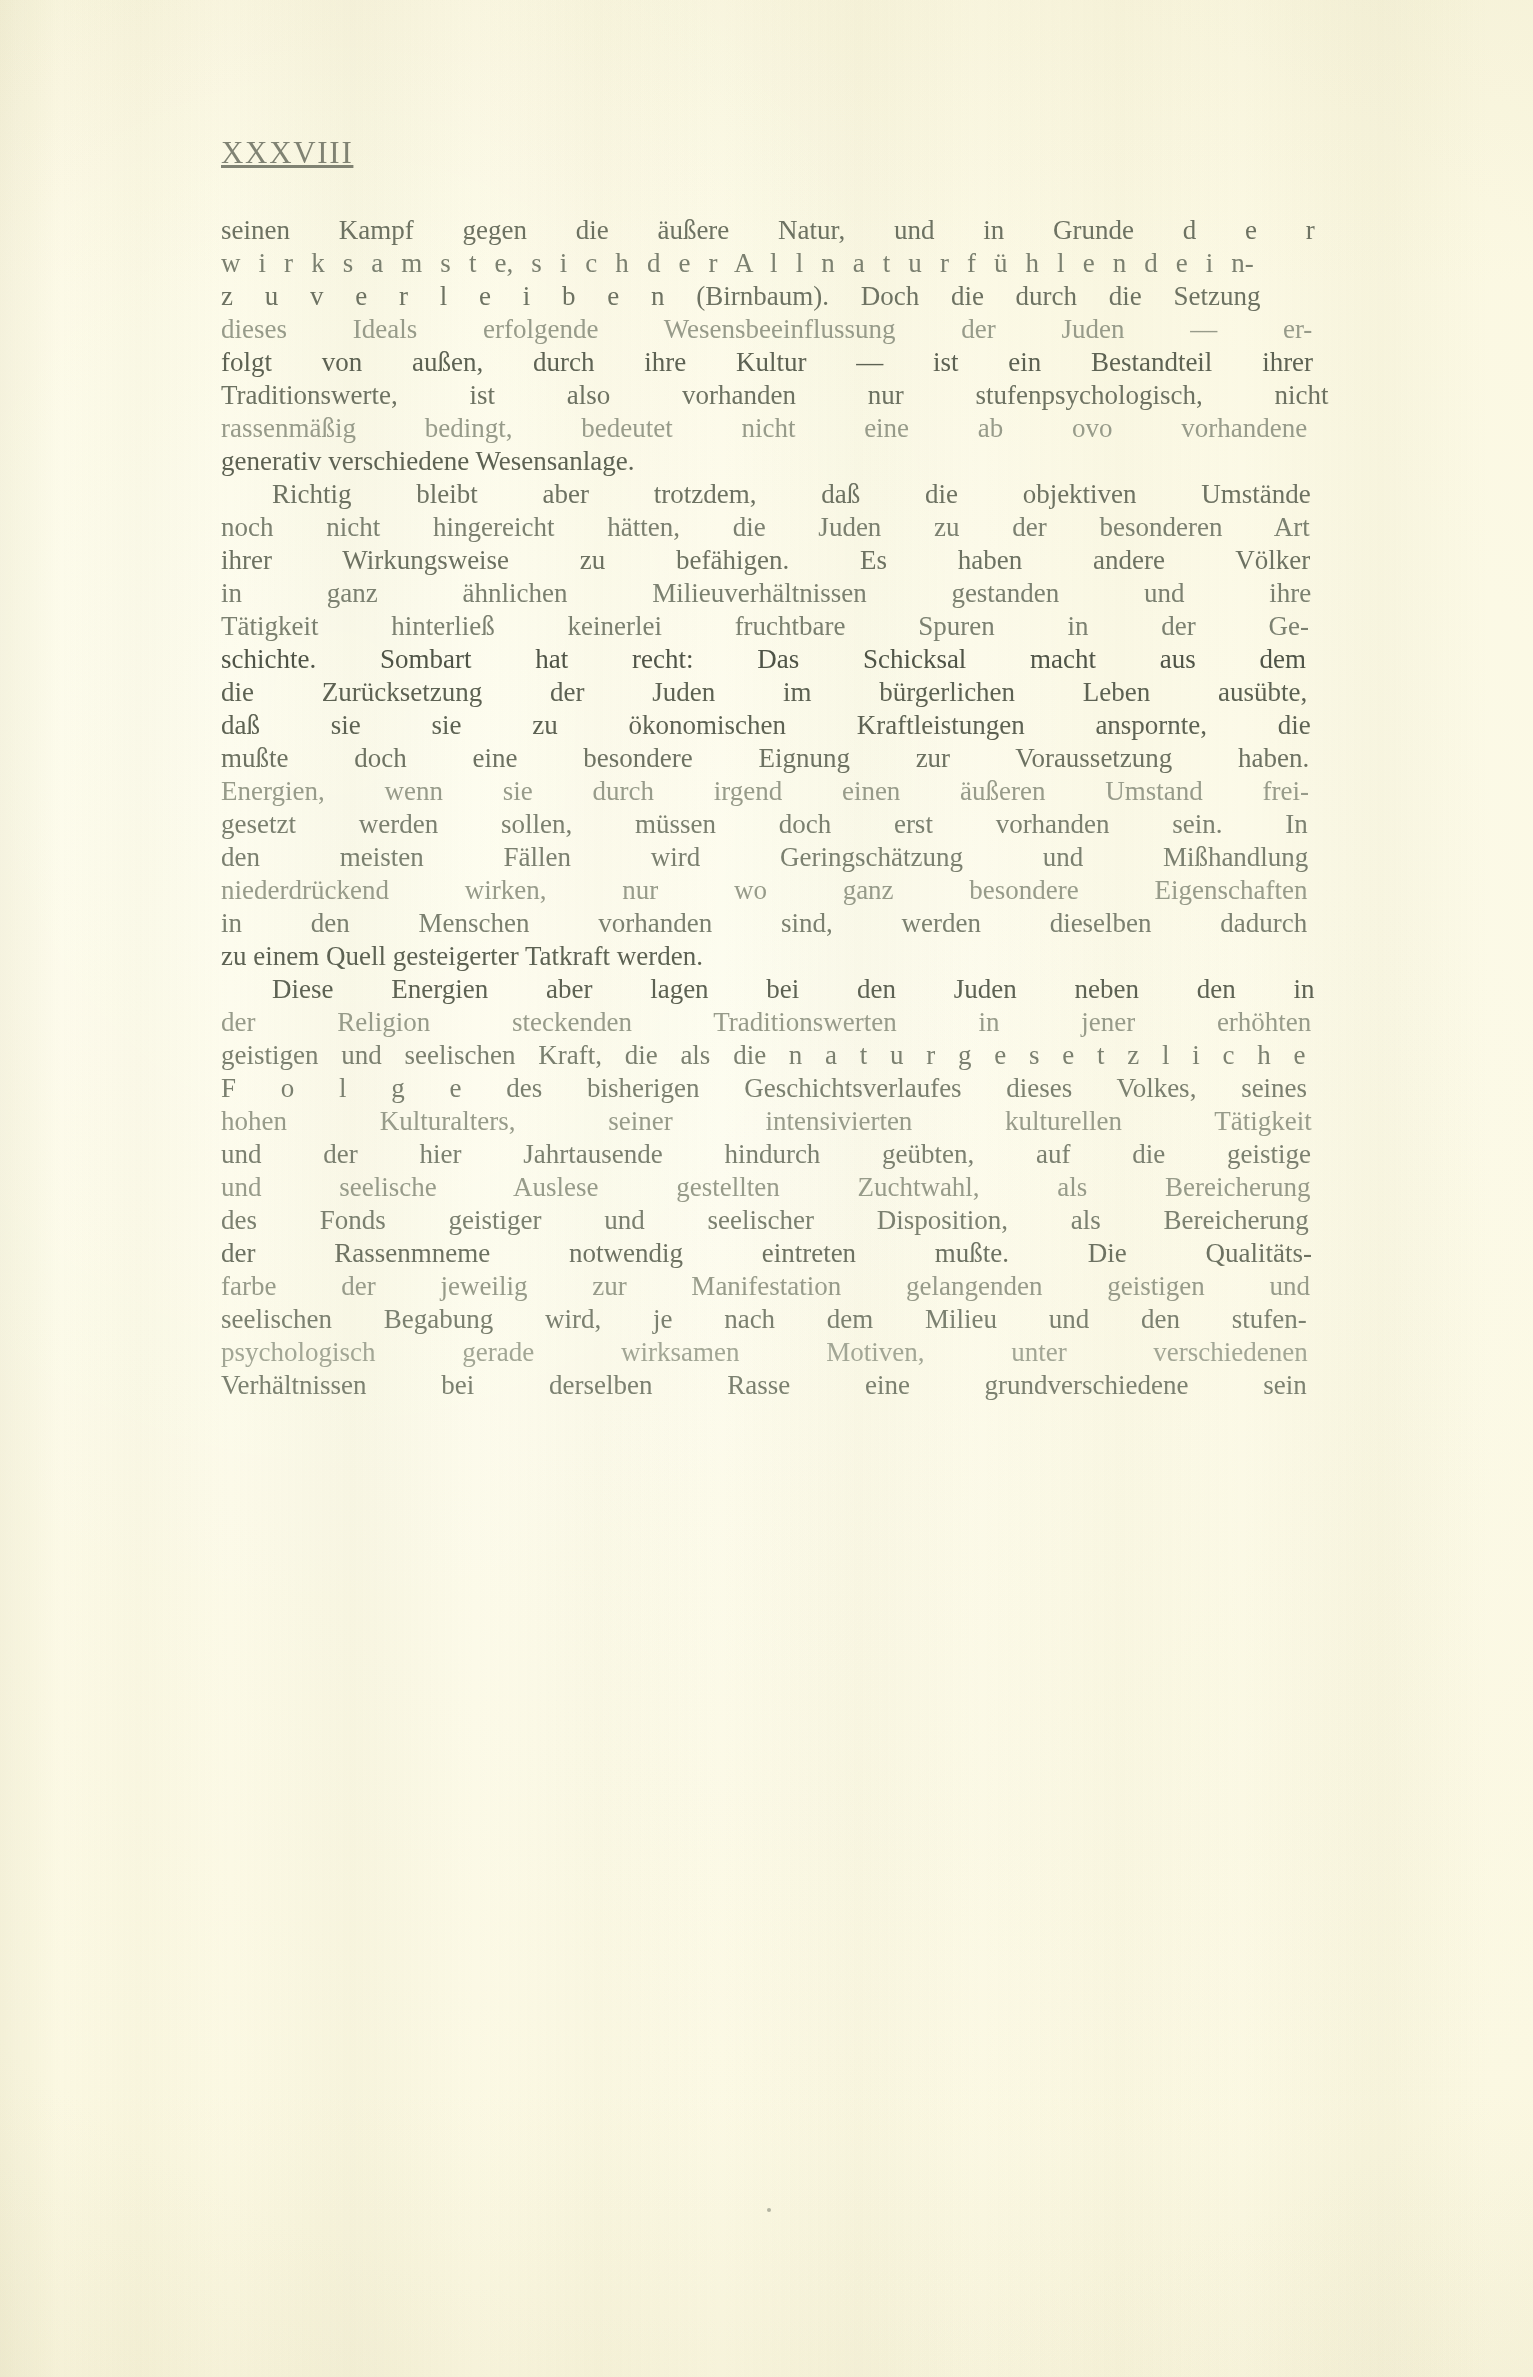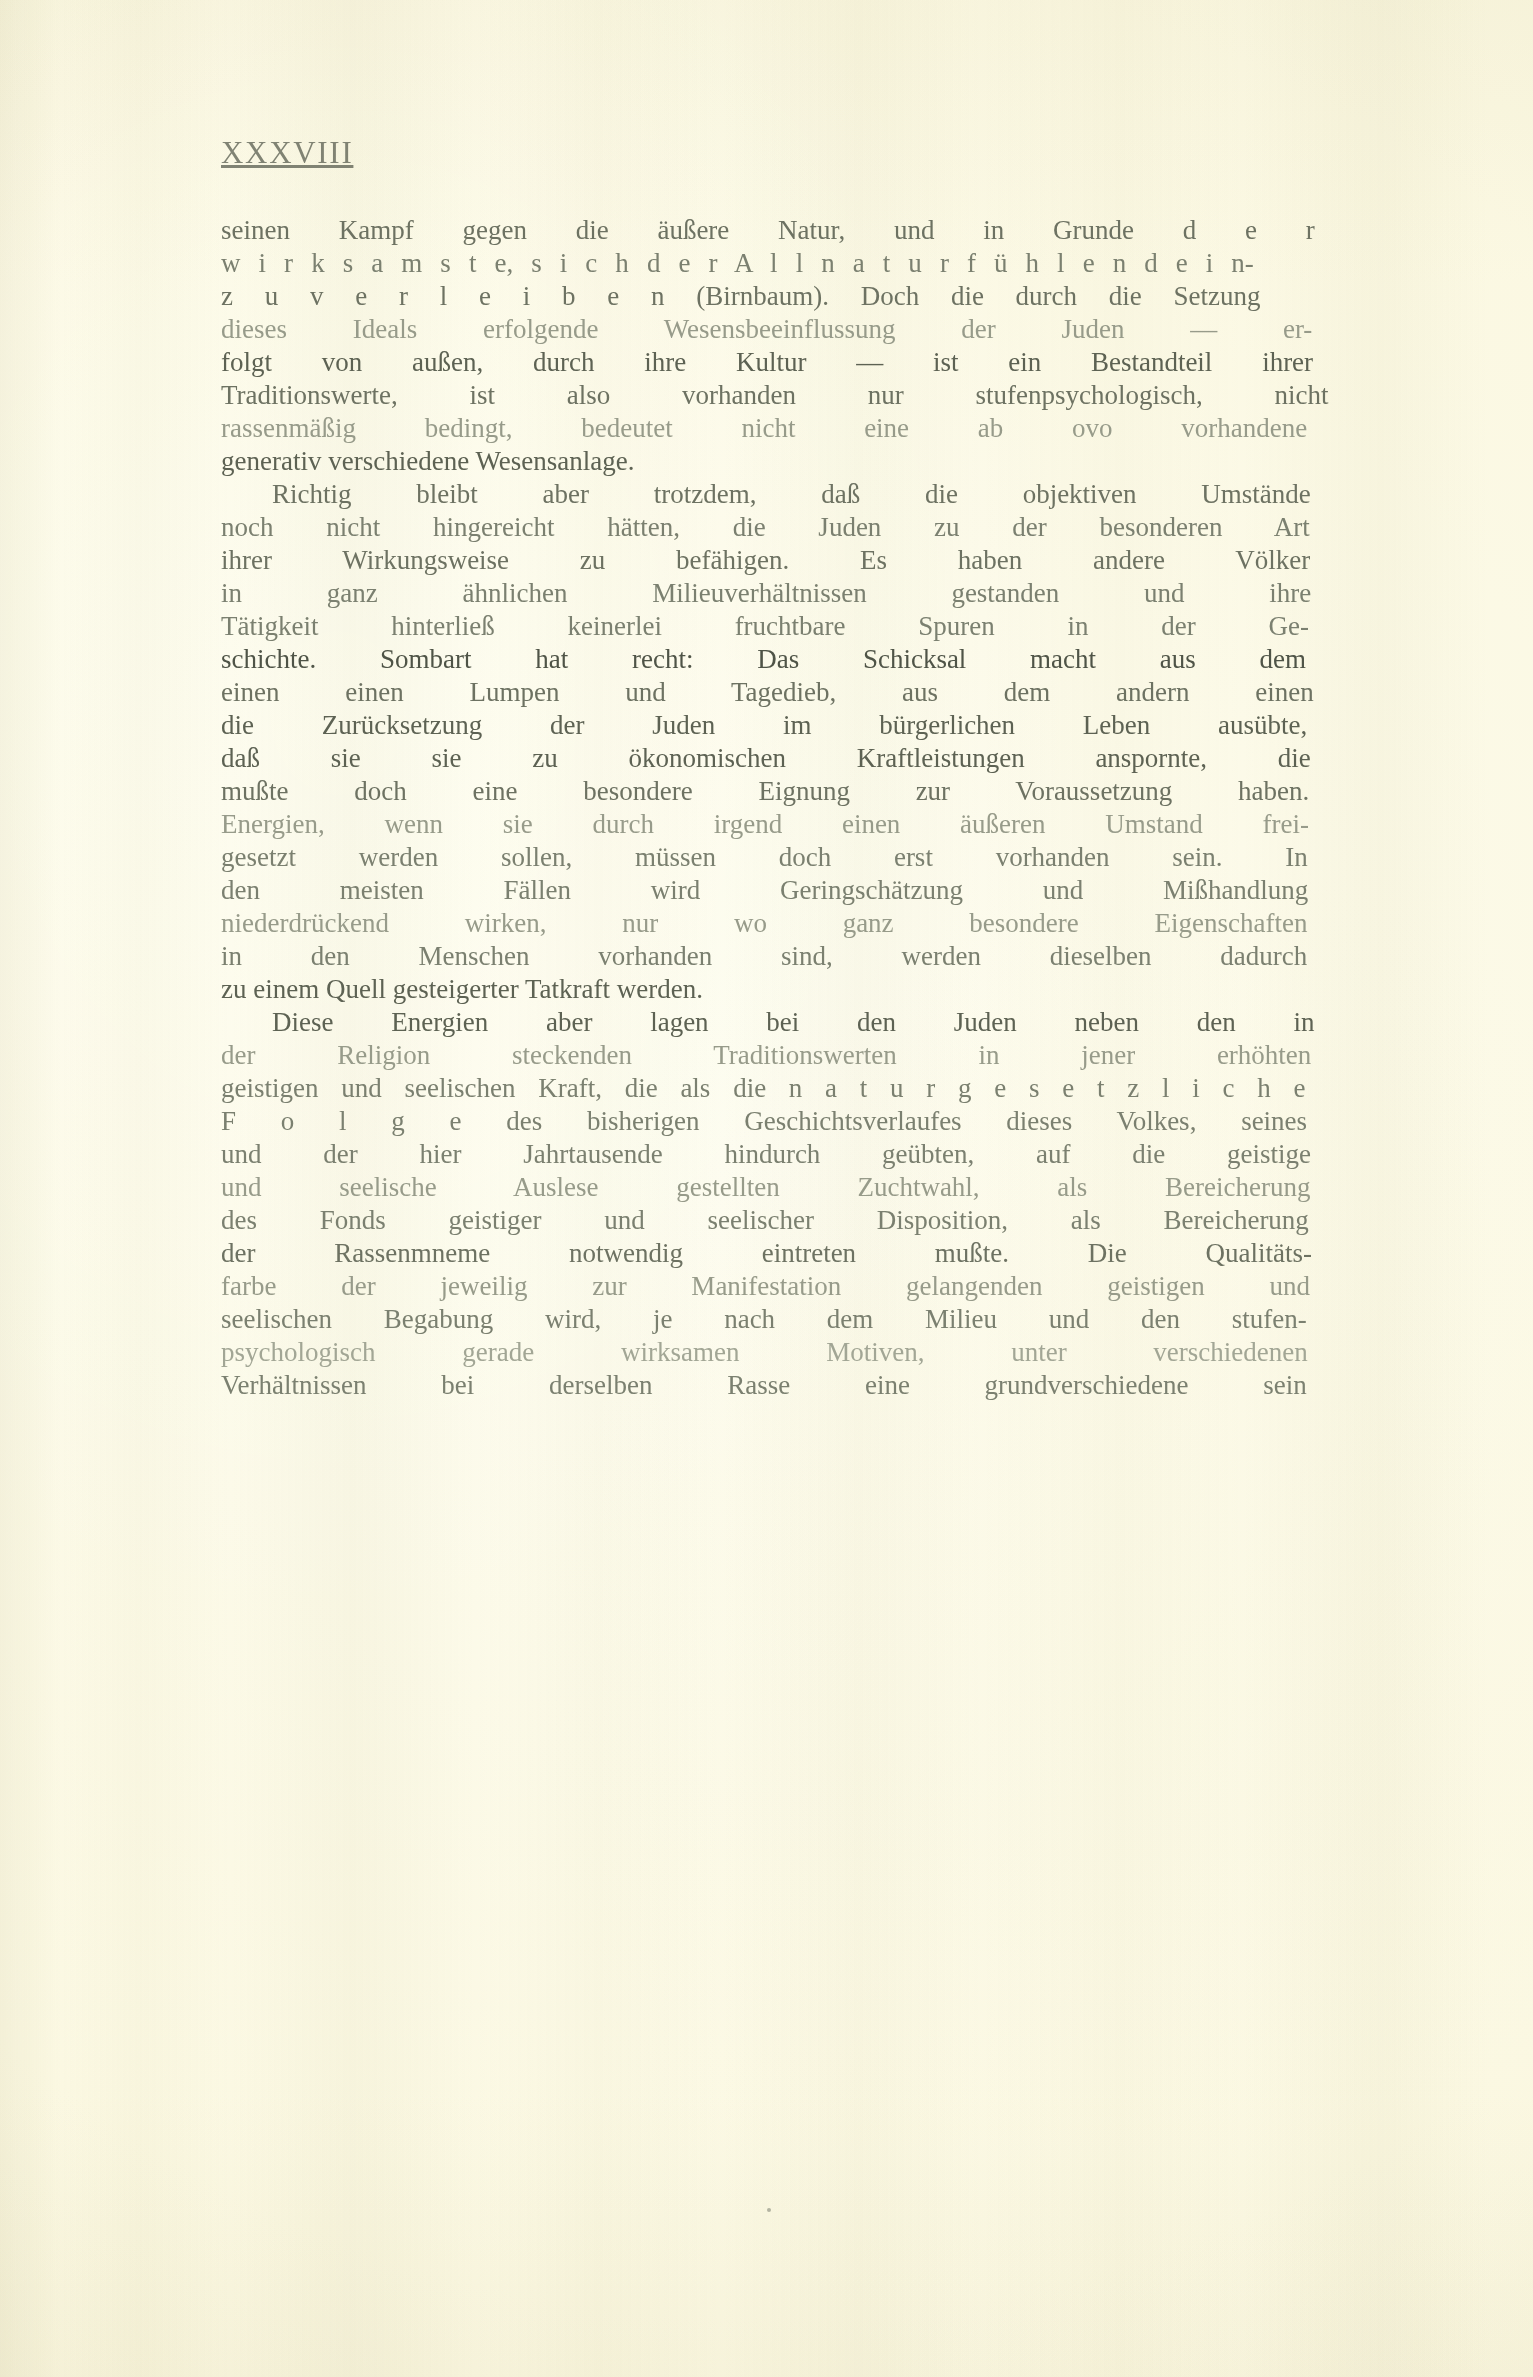--- a/index.html
+++ b/index.html
@@ -148,23 +148,20 @@
         </div>
       <div class="line-row f2">
           <span style="white-space: nowrap; word-spacing: 78px;">in ganz ähnlichen Milieuverhältnissen gestanden und ihre</span>
         </div>
       <div class="line-row f2">
           <span style="white-space: nowrap; word-spacing: 66px;">Tätigkeit hinterließ keinerlei fruchtbare Spuren in der Ge-</span>
         </div>
       <div class="line-row f5">
           <span style="white-space: nowrap; word-spacing: 57px;">schichte. Sombart hat recht: Das Schicksal macht aus dem</span>
         </div>
-      <div class="line-row f3">
-          <span style="white-space: nowrap; word-spacing: 59px;">einen einen Lumpen und Tagedieb, aus dem andern einen</span>
-        </div>
       <div class="line-row f4">
           <span style="white-space: nowrap; word-spacing: 61px;">die Zurücksetzung der Juden im bürgerlichen Leben ausübte,</span>
         </div>
       <div class="line-row f4">
           <span style="white-space: nowrap; word-spacing: 64px;">daß sie sie zu ökonomischen Kraftleistungen anspornte, die</span>
         </div>
       <div class="line-row f3">
           <span style="white-space: nowrap; word-spacing: 59px;">mußte doch eine besondere Eignung zur Voraussetzung haben.</span>
         </div>
       <div class="line-row f6">
@@ -191,20 +188,23 @@
         </div>
       <div class="line-row f6">
           <span style="white-space: nowrap; word-spacing: 75px;">der Religion steckenden Traditionswerten in jener erhöhten</span>
         </div>
       <div class="line-row f2">
           <span style="white-space: nowrap; word-spacing: 16px;">geistigen und seelischen Kraft, die als die n a t u r g e s e t z l i c h e</span>
         </div>
       <div class="line-row f2">
           <span style="white-space: nowrap; word-spacing: 38px;">F o l g e des bisherigen Geschichtsverlaufes dieses Volkes, seines</span>
         </div>
+      <div class="line-row f6">
+          <span style="white-space: nowrap; word-spacing: 86px;">hohen Kulturalters, seiner intensivierten kulturellen Tätigkeit</span>
+        </div>
       <div class="line-row f2">
           <span style="white-space: nowrap; word-spacing: 55px;">und der hier Jahrtausende hindurch geübten, auf die geistige</span>
         </div>
       <div class="line-row f6">
           <span style="white-space: nowrap; word-spacing: 71px;">und seelische Auslese gestellten Zuchtwahl, als Bereicherung</span>
         </div>
       <div class="line-row f2">
           <span style="white-space: nowrap; word-spacing: 56px;">des Fonds geistiger und seelischer Disposition, als Bereicherung</span>
         </div>
       <div class="line-row f3">

